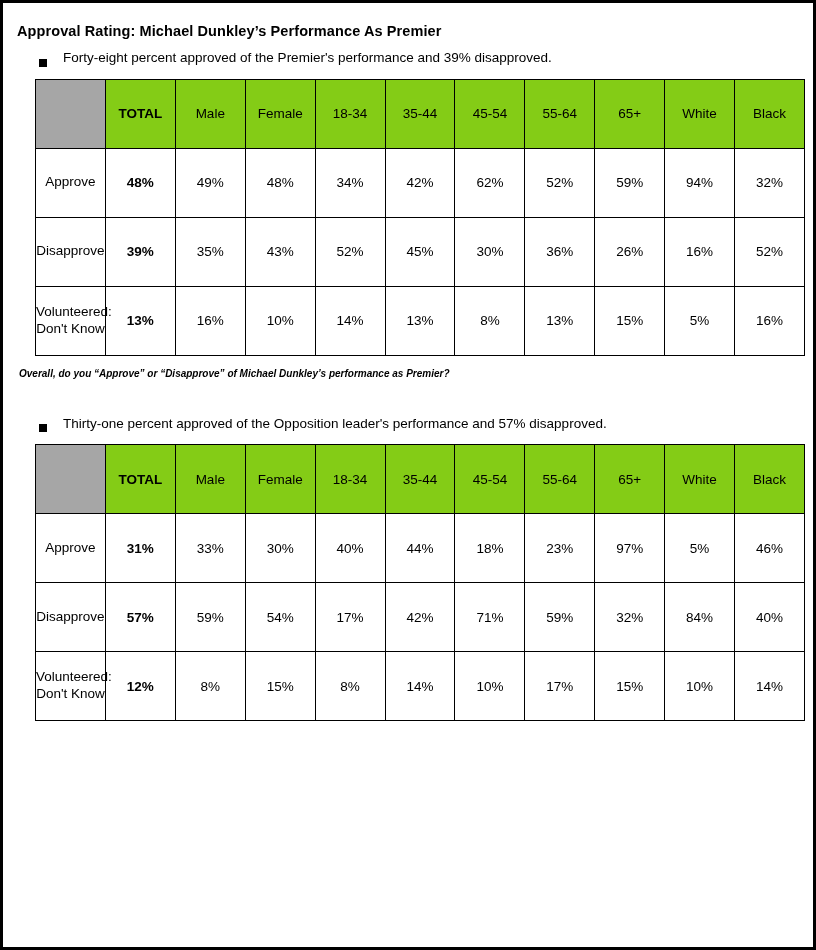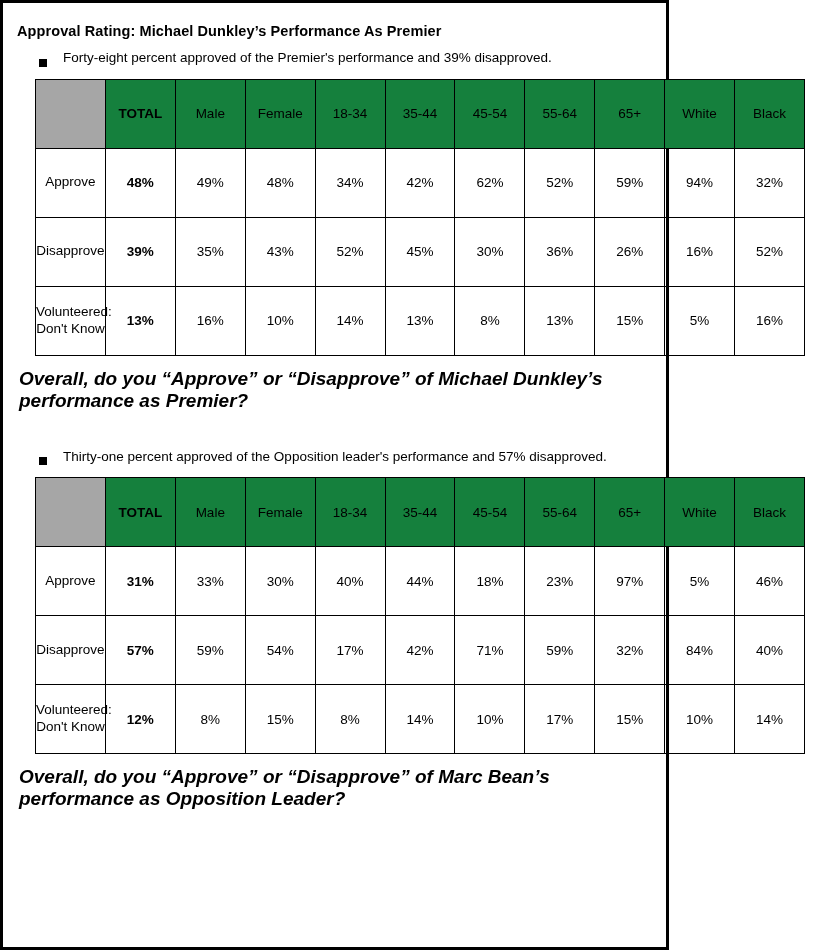--- a/index.html
+++ b/index.html
@@ -9,21 +9,21 @@
   }
   body {
     width: 816px;
     height: 950px;
     font-family: "Liberation Sans", sans-serif;
     color: #000000;
     overflow: hidden;
   }
   .page {
     box-sizing: border-box;
-    width: 669px;
+    width: 816px;
     height: 950px;
     border: 3px solid #000000;
     padding: 18px 14px 10px 14px;
   }
   .section {
     margin-bottom: 6px;
   }
   .section-title {
     font-size: 14.5px;
     font-weight: bold;
@@ -55,42 +55,42 @@
   }
   table.poll td, table.poll th {
     border: 1px solid #000000;
     text-align: center;
     vertical-align: middle;
     font-size: 13.5px;
     font-weight: normal;
     padding: 0;
   }
   table.poll thead th {
-    background: #15803d;
+    background: #84cc16;
     height: 68px;
     font-weight: normal;
   }
   table.poll thead th.total-col,
   table.poll tbody td.total-col {
     font-weight: bold;
   }
   table.poll thead th.corner {
     background: #a6a6a6;
   }
   table.poll tbody td {
     height: 68px;
   }
   td.rowlabel {
     text-align: left;
     padding-left: 10px;
     font-size: 13.5px;
     line-height: 1.25;
   }
   .caption {
-    font-size: 19px;
+    font-size: 10px;
     font-style: italic;
     font-weight: bold;
     margin: 12px 0 0 2px;
   }
   .spacer {
     height: 30px;
   }
 </style>
 </head>
 <body>
@@ -224,16 +224,15 @@
           <td>8%</td>
           <td>14%</td>
           <td>10%</td>
           <td>17%</td>
           <td>15%</td>
           <td>10%</td>
           <td>14%</td>
         </tr>
       </tbody>
     </table>
-    <div class="caption">Overall, do you “Approve” or “Disapprove” of Marc Bean’s performance as Opposition Leader?</div>
   </div>
 
 </div>
 
 </body></html>

